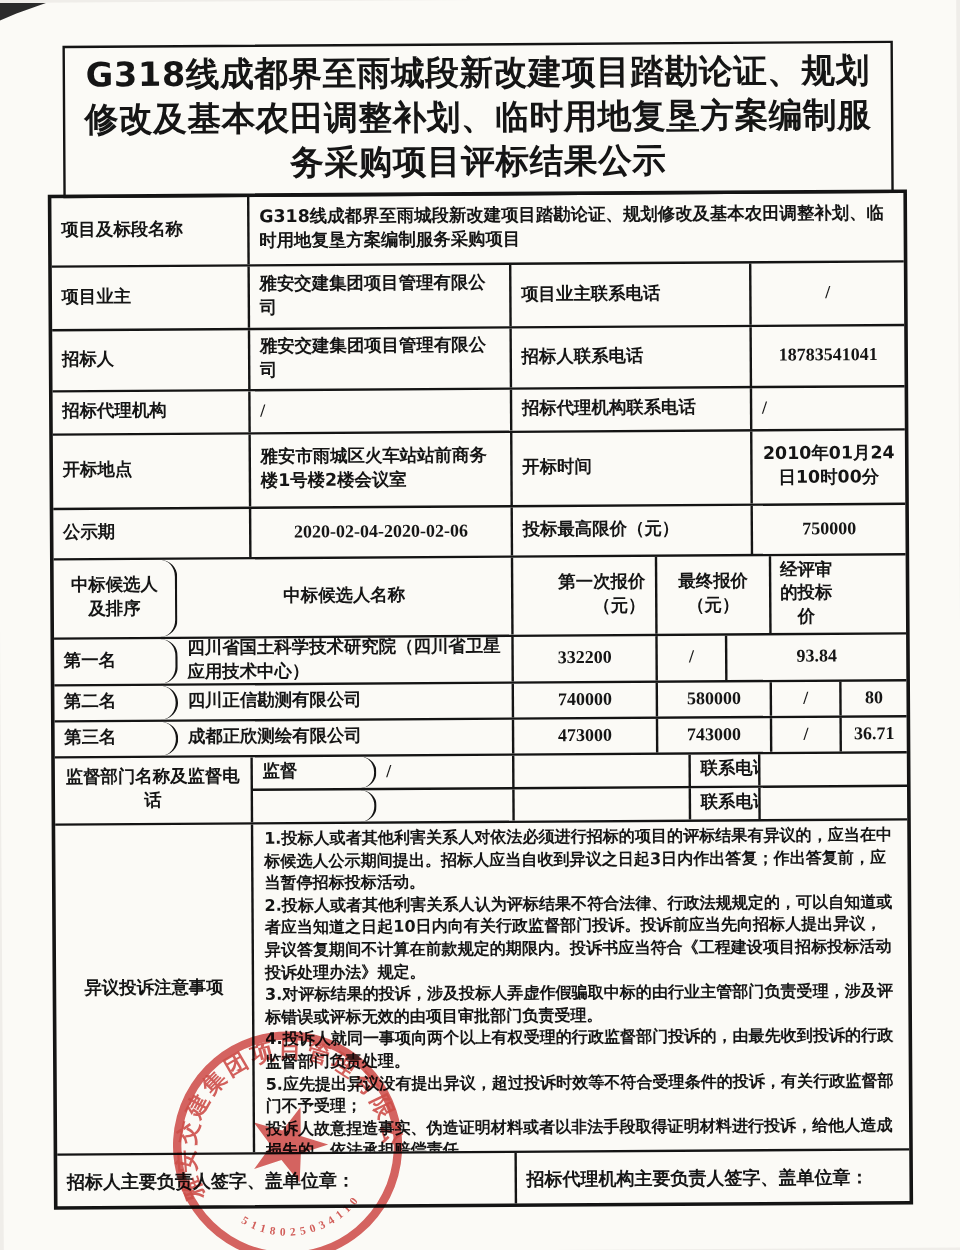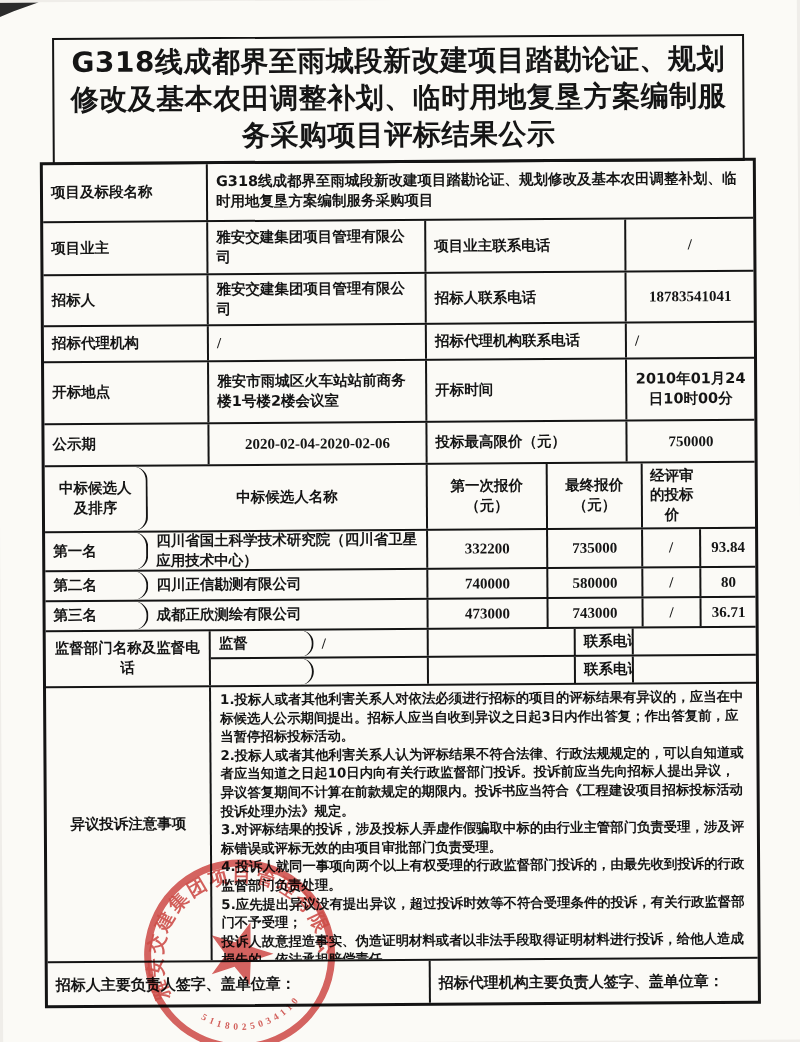--- a/index.html
+++ b/index.html
@@ -37,21 +37,21 @@
     overflow:hidden;line-height:1.35;
   }
   .cell:last-child{border-right:none;}
   .center{justify-content:center;text-align:center;}
   .num{font-family:"Liberation Serif","DejaVu Serif",serif;font-size:15px;}
   .w165{width:165px;flex:none;}
   .w218{width:218px;flex:none;}
   .w200{width:200px;flex:none;}
   .w103{width:103px;flex:none;border-radius:14px;}
   .w280{width:280px;flex:none;}
-  .w120{width:120px;flex:none;}
+  .w120{width:120px;flex:none;text-align:right;}
   .w115{width:115px;flex:none;}
   .w147{width:147px;flex:none;}
   .w95{width:95px;flex:none;}
   .w57{width:58px;flex:none;}
   .w58{width:58px;flex:none;}
   .w383{width:383px;flex:none;}
   .flex1{flex:1;}
   .h58{height:58px;} .h53{height:53px;} .h51{height:51px;} .h36{height:36px;}
   .h62{height:62px;} .h42{height:42px;} .h66{height:66px;} .h39{height:39px;}
   .h30{height:30px;} .h56{height:56px;} .h275{height:275px;} .hbot{height:42px;}
@@ -126,21 +126,20 @@
       <div class="cell w280 center">中标候选人名称</div>
       <div class="cell w120 center">第一次报价（元）</div>
       <div class="cell w95 center">最终报价（元）</div>
       <div class="cell w57 center" style="padding:3px 4px;">经评审的投标价</div>
     </div>
 
     <div class="tbl-row h39">
       <div class="cell w103">第一名</div>
       <div class="cell w280">四川省国土科学技术研究院（四川省卫星应用技术中心）</div>
       <div class="cell w120 center num">332200</div>
-      <div class="cell w95 center num">735000</div>
       <div class="cell w57 center num">/</div>
       <div class="cell flex1 center num">93.84</div>
     </div>
 
     <div class="tbl-row h30">
       <div class="cell w103">第二名</div>
       <div class="cell w280">四川正信勘测有限公司</div>
       <div class="cell w120 center num">740000</div>
       <div class="cell w95 center num">580000</div>
       <div class="cell w57 center num">/</div>

